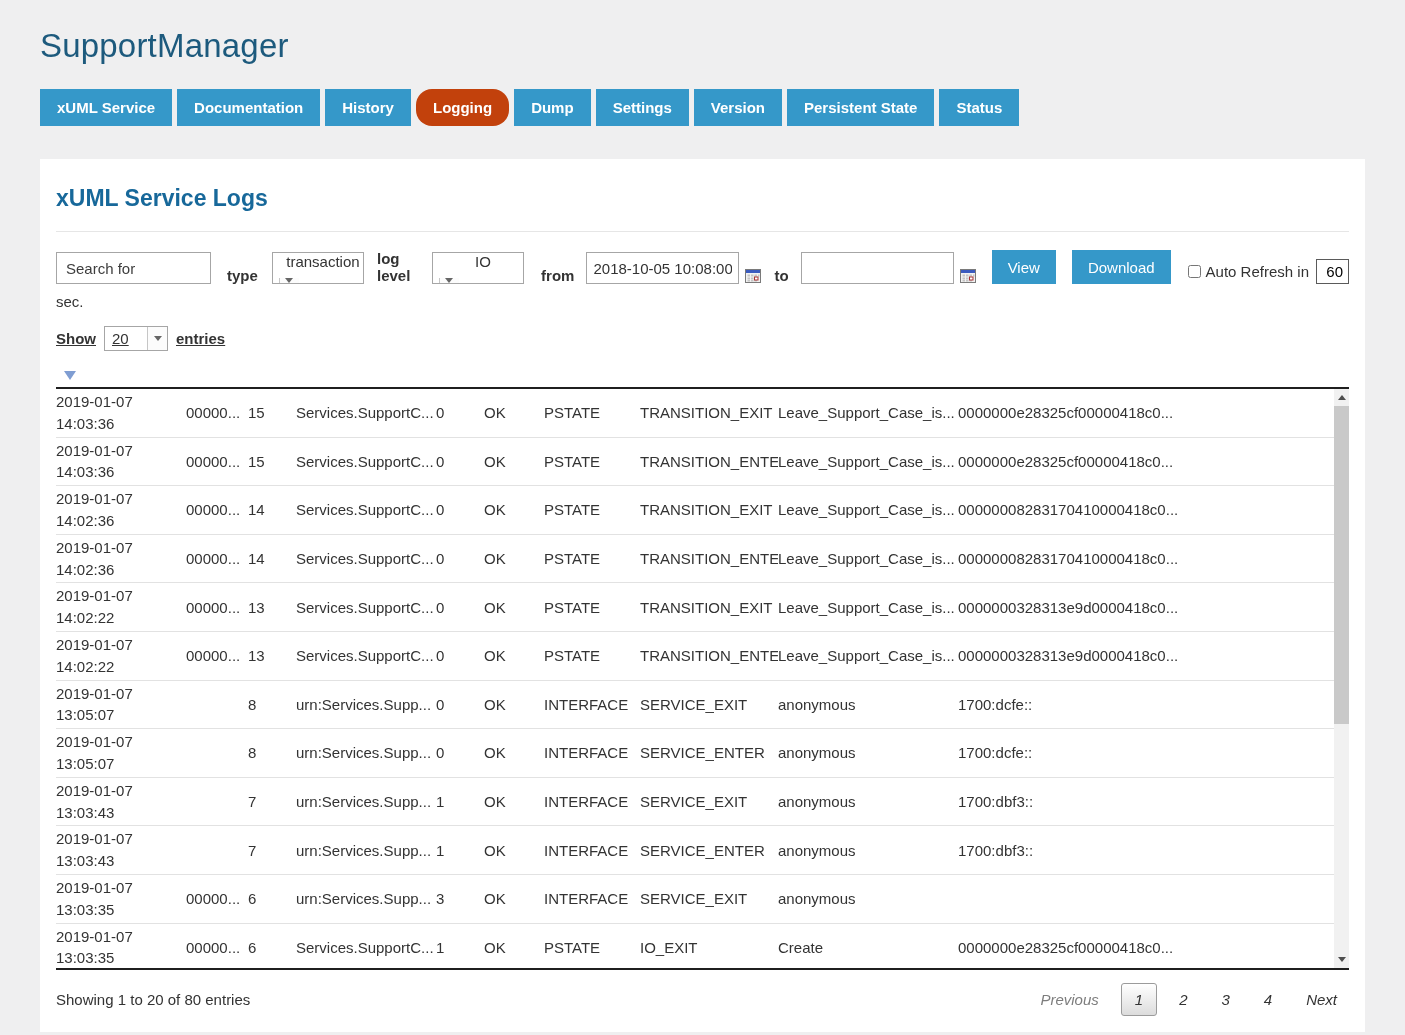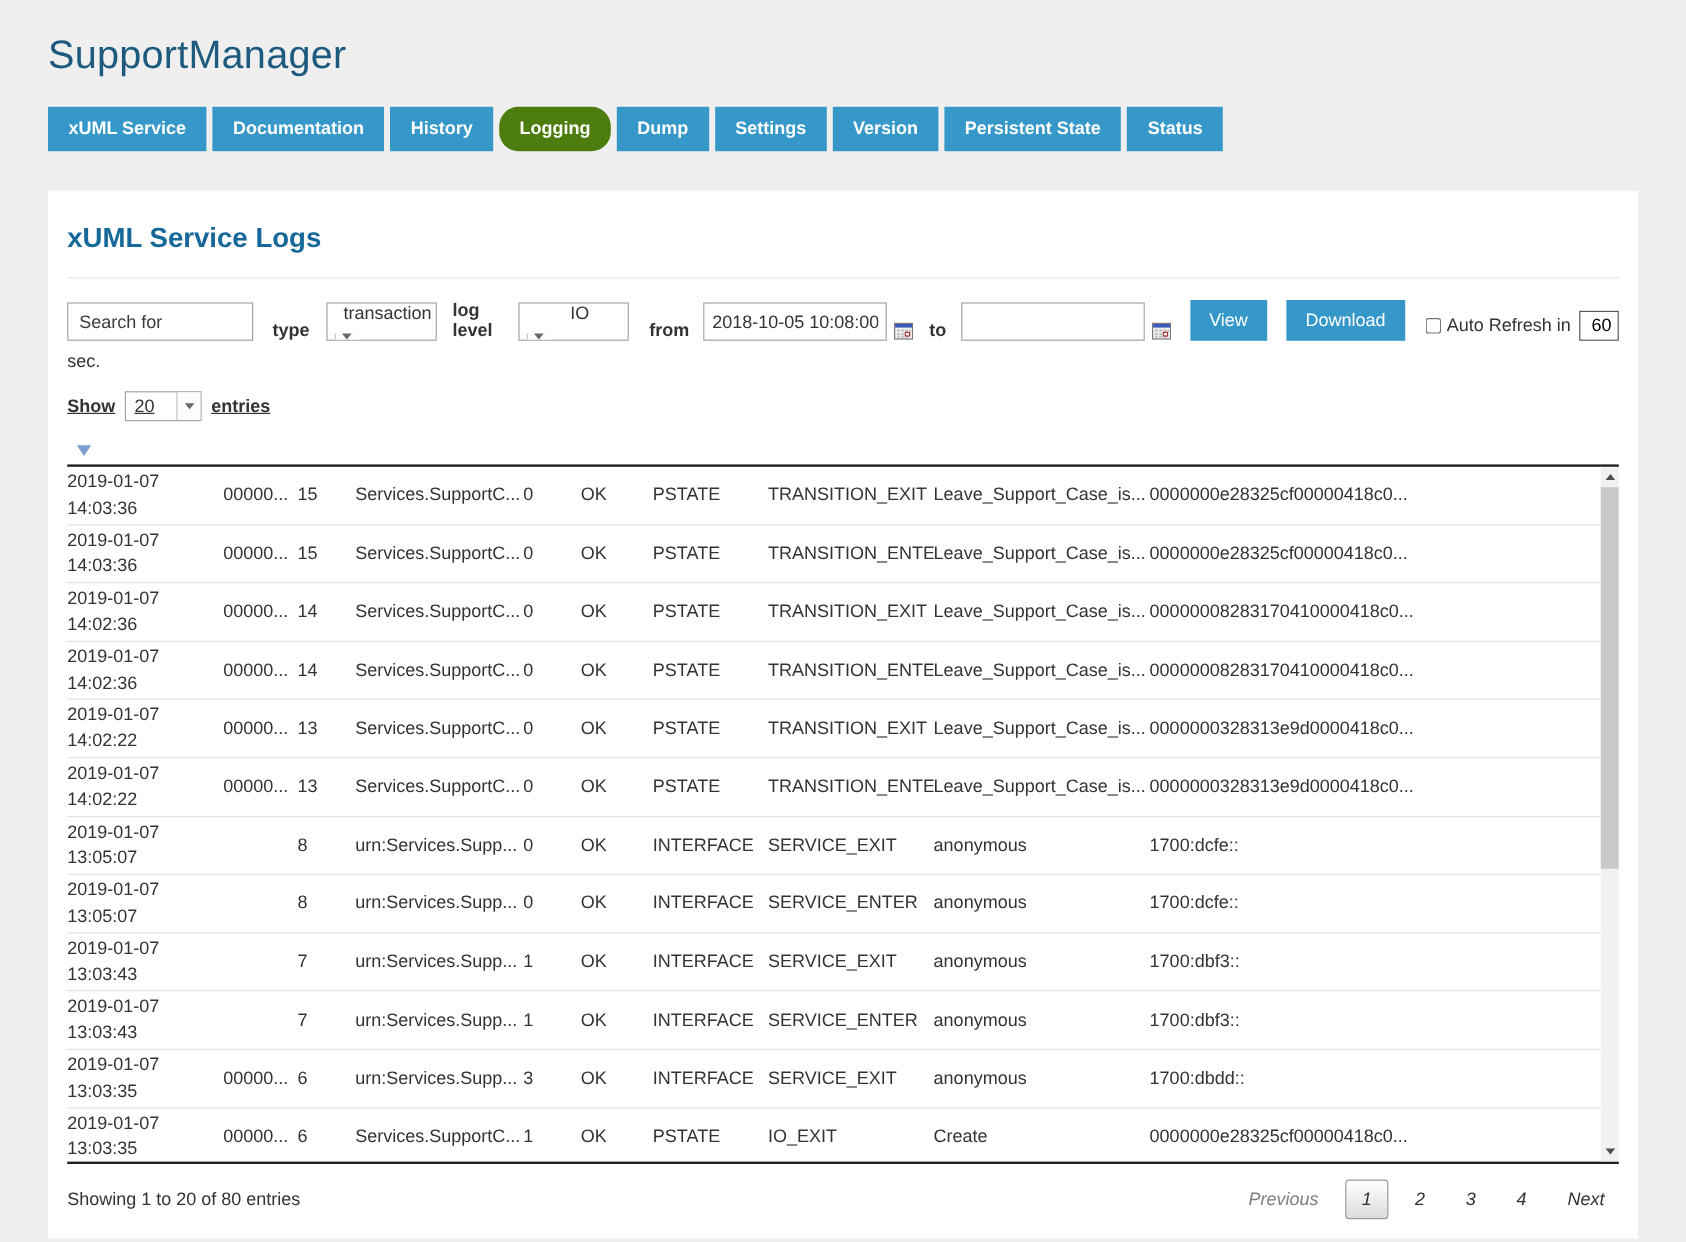--- a/index.html
+++ b/index.html
@@ -23,21 +23,21 @@
   }
 
   
   .tabs { display:flex; gap:5px; }
   .tab {
     background:#3598c9; color:#fff;
     font-weight:bold; font-size:15px;
     padding:10px 17px;
     cursor:pointer; white-space:nowrap;
   }
-  .tab.active { background:#4d7c0f;border-radius:16px; }
+  .tab.active { background:#c2410c;border-radius:16px; }
 
   
   .panel {
     background:#fff;
     margin-top:33px;
     padding:14px 16px 16px;
   }
   h2.panel-title {
     font-size:23px; font-weight:700;
     color:#17689a;
@@ -416,21 +416,20 @@
       <span>13:03:35</span>
     </div>
     <div class="cell">00000...</div>
     <div class="cell">6</div>
     <div class="cell">urn:Services.Supp...</div>
     <div class="cell">3</div>
     <div class="cell">OK</div>
     <div class="cell">INTERFACE</div>
     <div class="cell">SERVICE_EXIT</div>
     <div class="cell">anonymous</div>
-    <div class="cell">1700:dbdd::</div>
   </div>
 
   <div class="row">
     <div class="cell c-time">
       <span>2019-01-07</span>
       <span>13:03:35</span>
     </div>
     <div class="cell">00000...</div>
     <div class="cell">6</div>
     <div class="cell">Services.SupportC...</div>

